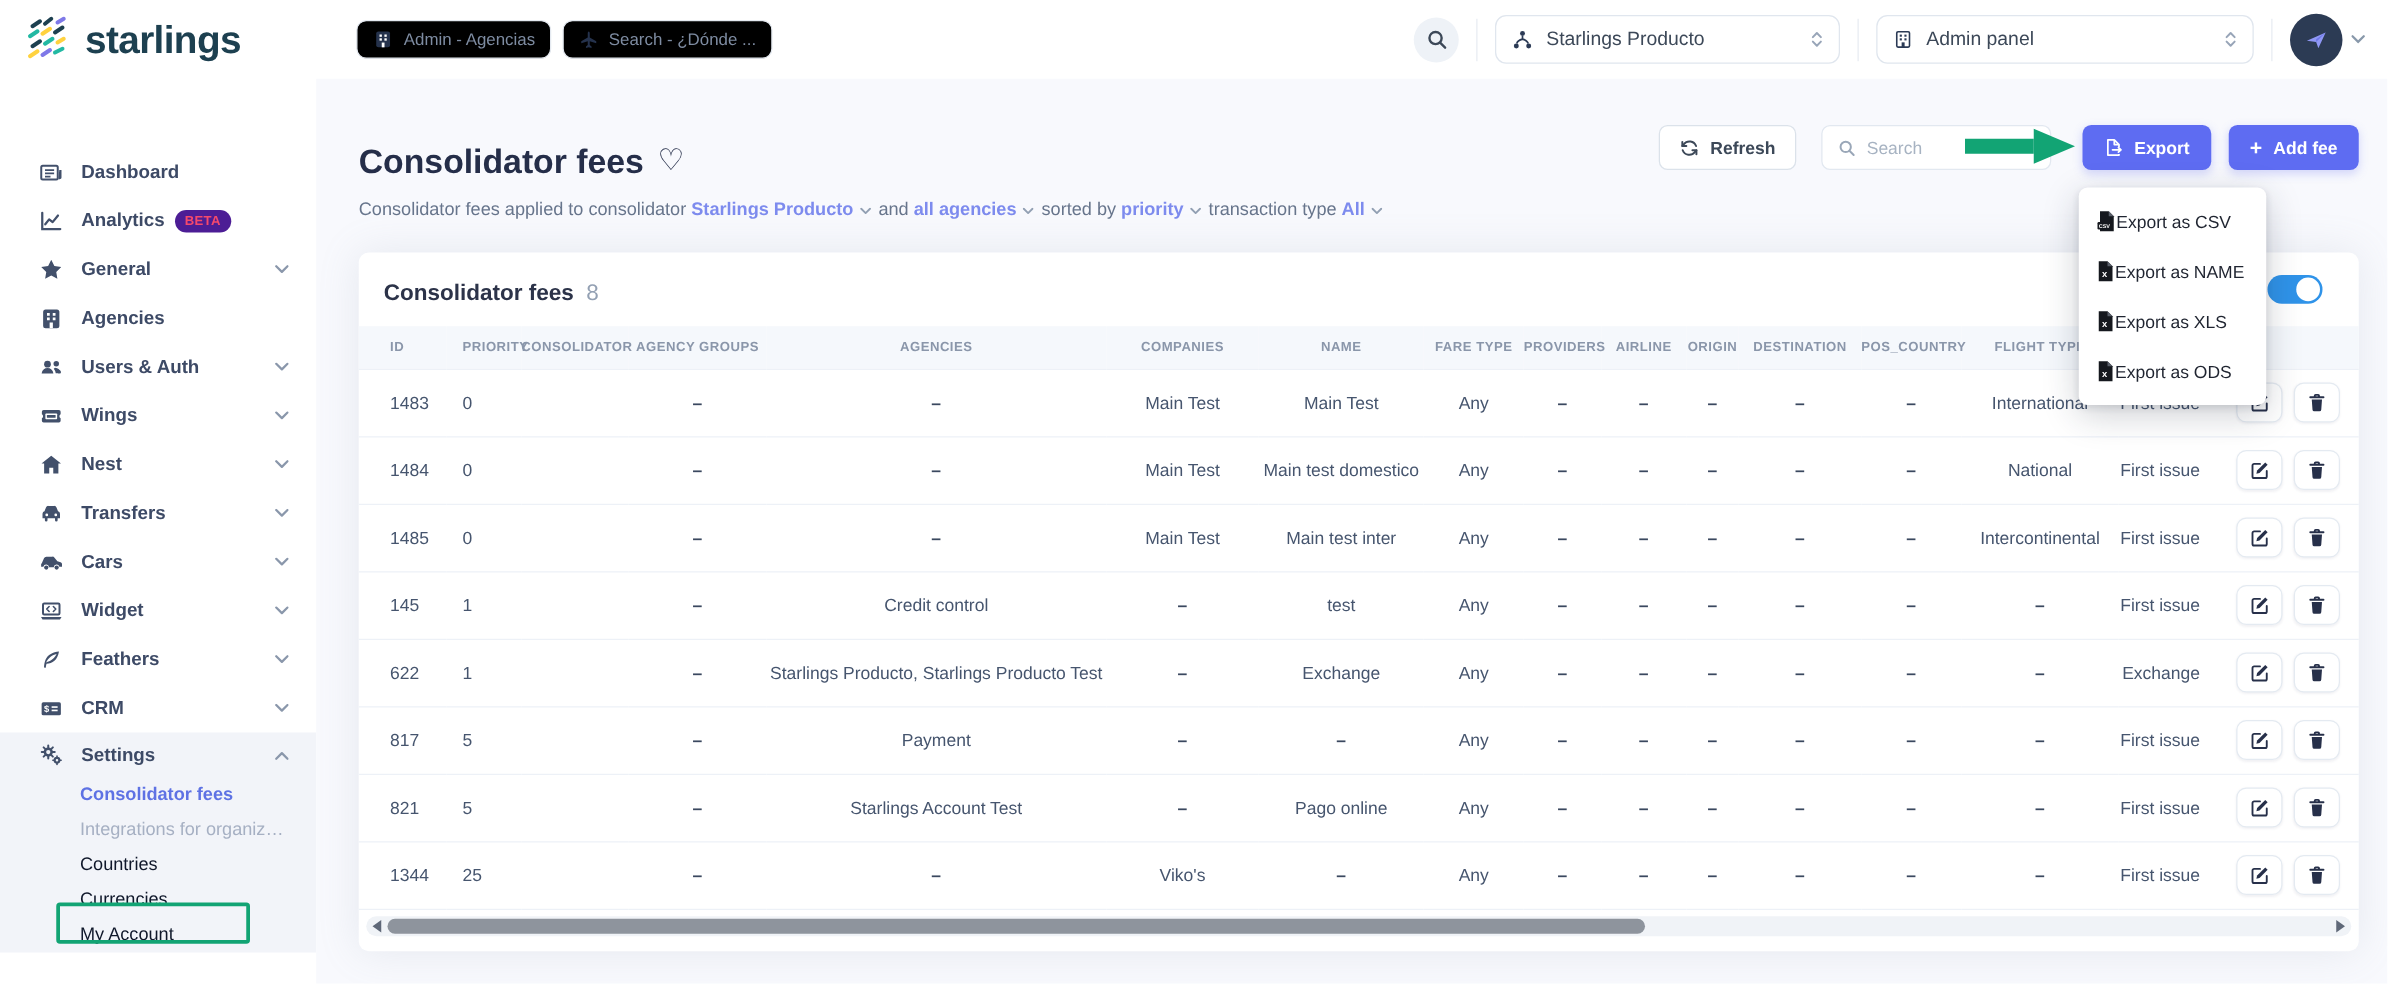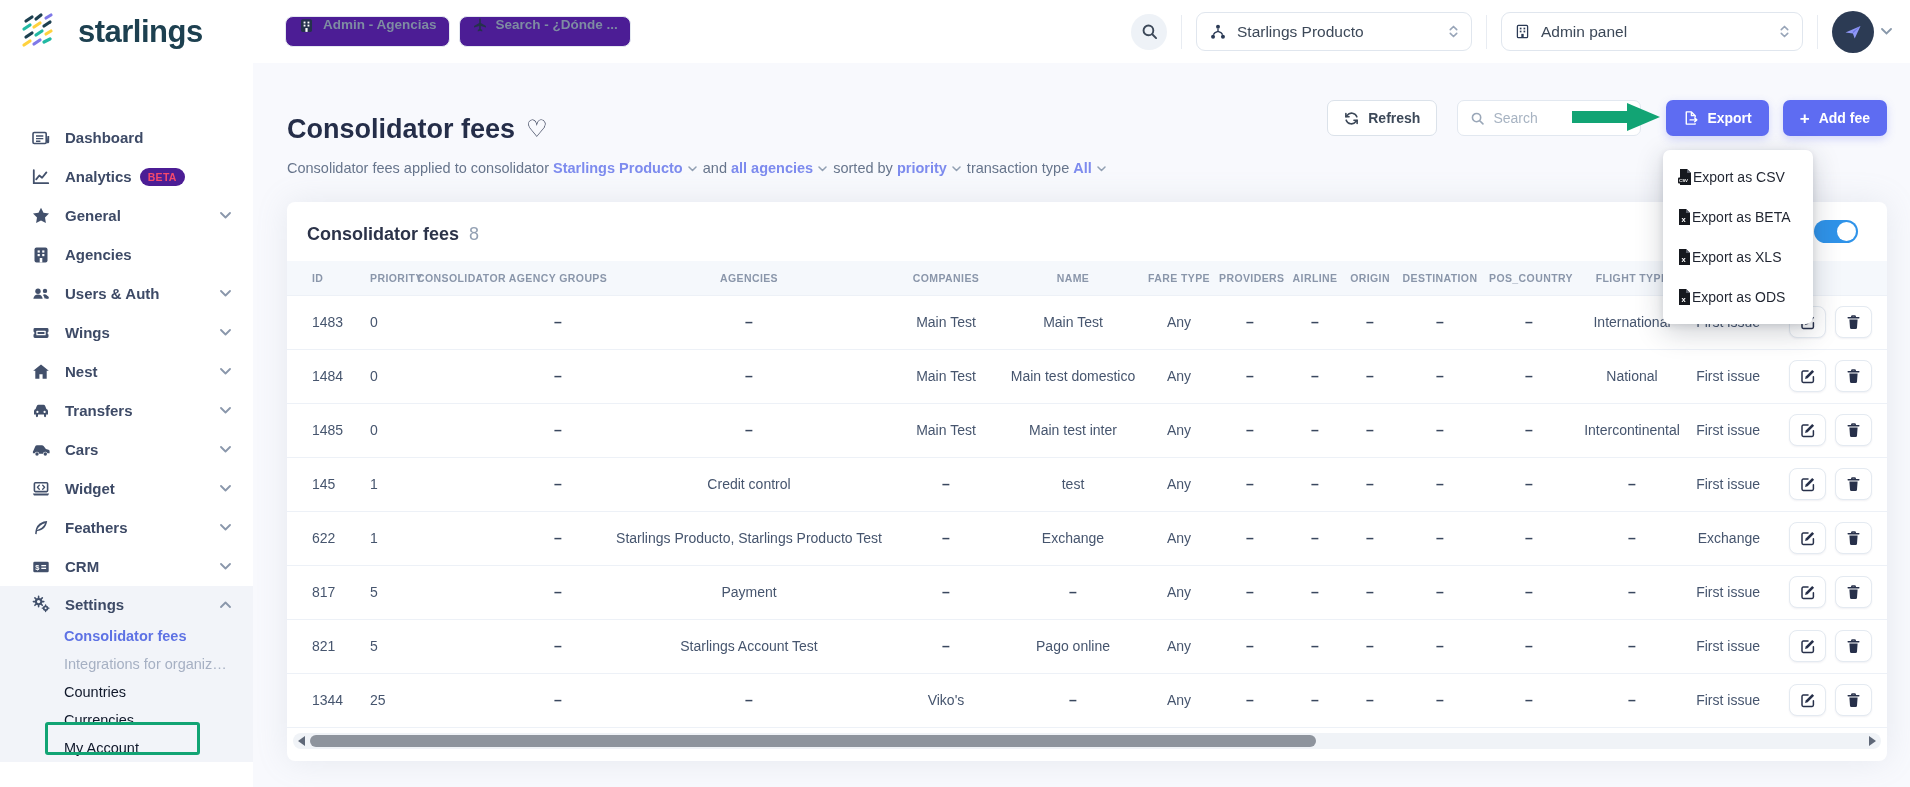--- a/index.html
+++ b/index.html
@@ -6,26 +6,26 @@
     --accent:#5e6cf2; --active:#5e72e4; --green:#12a474; --toggle:#2f93e9; --beta:#f5496c;
     --ink:#3d4a66; --cell:#46556e; --muted:#8a96aa; --sub:#67758c; --link:#7d8bee;
   }
   *{margin:0;padding:0;box-sizing:border-box;}
   html,body{width:1910px;height:787px;overflow:hidden;background:#fff;
     font-family:"Liberation Sans","DejaVu Sans",sans-serif;-webkit-font-smoothing:antialiased;}
   svg{display:block;}
 
   
   .topbar{position:relative;height:63px;background:#fff;display:flex;align-items:center;}
-  .brand{position:absolute;left:20px;top:11px;display:flex;align-items:center;gap:16px;}
+  .brand{position:absolute;left:20px;top:11px;display:flex;align-items:center;gap:6px;}
   .brand .flock{width:42px;height:42px;}
   .brand .brand-text{font-size:31px;font-weight:800;color:#1d4050;letter-spacing:-0.5px;}
   .tb-pills{position:absolute;left:285px;top:16px;display:flex;gap:9px;}
-  .pill{display:flex;gap:8px;height:31px;padding:0 12px;border:1px solid #e4e9f0;
-    border-radius:8px;color:#7e8ca2;font-size:13.5px;background:#4c1d95;white-space:nowrap;font-weight:bold;}
+  .pill{display:flex;align-items:center;gap:8px;height:31px;padding:0 12px;border:1px solid #e4e9f0;
+    border-radius:8px;color:#7e8ca2;font-size:13.5px;background:#000000;white-space:nowrap;}
   .pill .p-ic{color:#25324c;display:flex;}
   .tb-right{position:absolute;right:18px;top:0;height:63px;display:flex;align-items:center;gap:14px;}
   .search-circle{width:36px;height:36px;border-radius:50%;background:#eef2f7;display:flex;align-items:center;justify-content:center;color:#3c4858;}
   .tb-div{width:1px;height:34px;background:#e8ecf2;}
   .tb-select{display:flex;align-items:center;gap:10px;height:39px;border:1px solid #e0e6ee;border-radius:9px;
     padding:0 12px;font-size:15.5px;color:#3c4858;background:#fff;}
   .tb-select .sel-ic{color:#2b3a55;display:flex;}
   .tb-select .sel-txt{flex:1;white-space:nowrap;}
   .tb-select.s1{width:276px;}
   .tb-select.s2{width:302px;}
@@ -766,21 +766,21 @@
       <span>Export as CSV</span>
     </div>
     <div class="menu-item">
       <span class="m-ic">
         <svg width="15" height="18" viewBox="0 0 15 18">
           <path d="M2 1h7l4 4v12H2z" fill="#15181e"></path>
           <path d="M9 1l4 4H9z" fill="#5a5f6a"></path>
           <text x="4.6" y="13.6" font-size="7.5" font-weight="bold" fill="#fff" font-family="Liberation Sans, sans-serif">x</text>
         </svg>
       </span>
-      <span>Export as BETA</span>
+      <span>Export as NAME</span>
     </div>
     <div class="menu-item">
       <span class="m-ic">
         <svg width="15" height="18" viewBox="0 0 15 18">
           <path d="M2 1h7l4 4v12H2z" fill="#15181e"></path>
           <path d="M9 1l4 4H9z" fill="#5a5f6a"></path>
           <text x="4.6" y="13.6" font-size="7.5" font-weight="bold" fill="#fff" font-family="Liberation Sans, sans-serif">x</text>
         </svg>
       </span>
       <span>Export as XLS</span>

